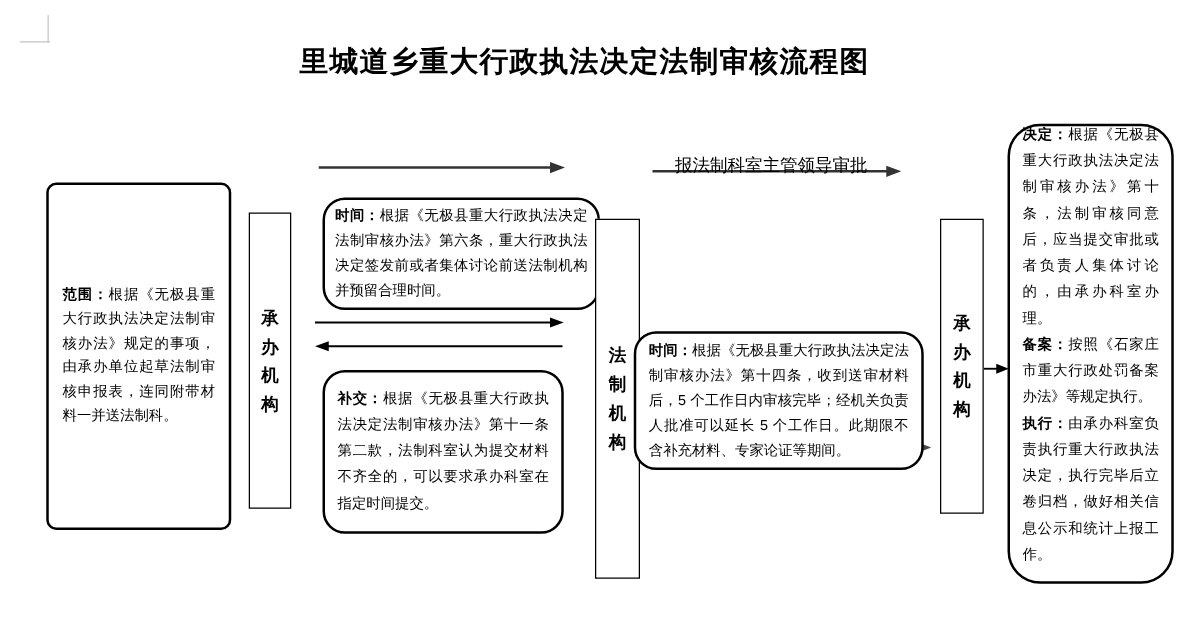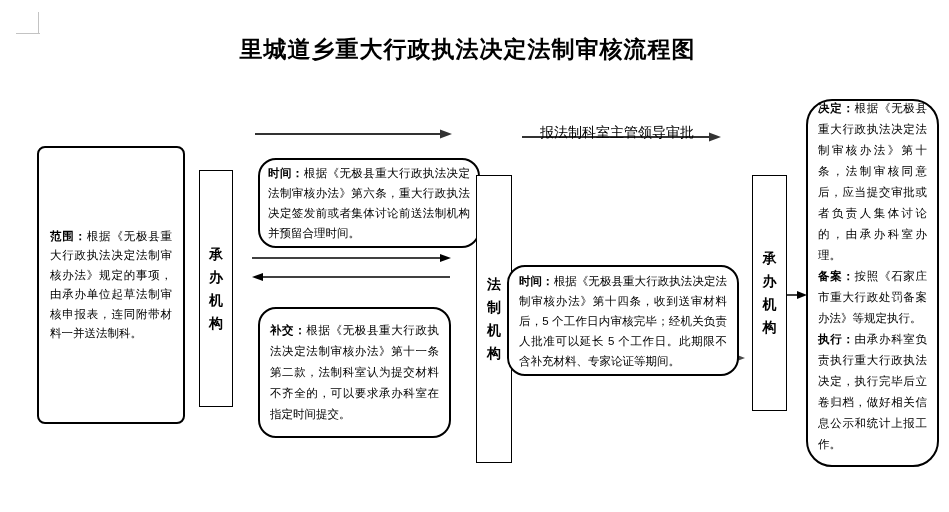--- a/index.html
+++ b/index.html
@@ -91,21 +91,21 @@
   <div class="abs orgbox" style="left:199px;top:170px;width:34px;height:237px;">
     <div class="vtxt">承办机构</div>
   </div>
 
   <div class="abs rbox" style="left:258px;top:158px;width:222px;height:90px;border-radius:18px;padding:4px 8px;">
     <p class="txt" style="line-height:20px;">
       <b>时间：</b><span>根据《无极县重大行政执法决定法制审核办法》第六条，重大行政执法决定签发前或者集体讨论前送法制机构并预留合理时间。</span>
     </p>
   </div>
 
-  <div class="abs rbox" style="left:258px;top:307px;width:193px;height:131px;border-radius:18px;padding:6px 10px;">
+  <div class="abs rbox" style="left:258px;top:296px;width:193px;height:131px;border-radius:18px;padding:6px 10px;">
     <p class="txt" style="line-height:21px;">
       <b>补交：</b><span>根据《无极县重大行政执法决定法制审核办法》第十一条第二款，法制科室认为提交材料不齐全的，可以要求承办科室在指定时间提交。</span>
     </p>
   </div>
 
   <div class="abs orgbox" style="left:476px;top:175px;width:36px;height:288px;">
     <div class="vtxt">法制机构</div>
   </div>
 
   <div class="abs rbox" style="left:507px;top:223px;width:232px;height:111px;border-radius:18px;padding:5px 10px;margin-top:42px;">

